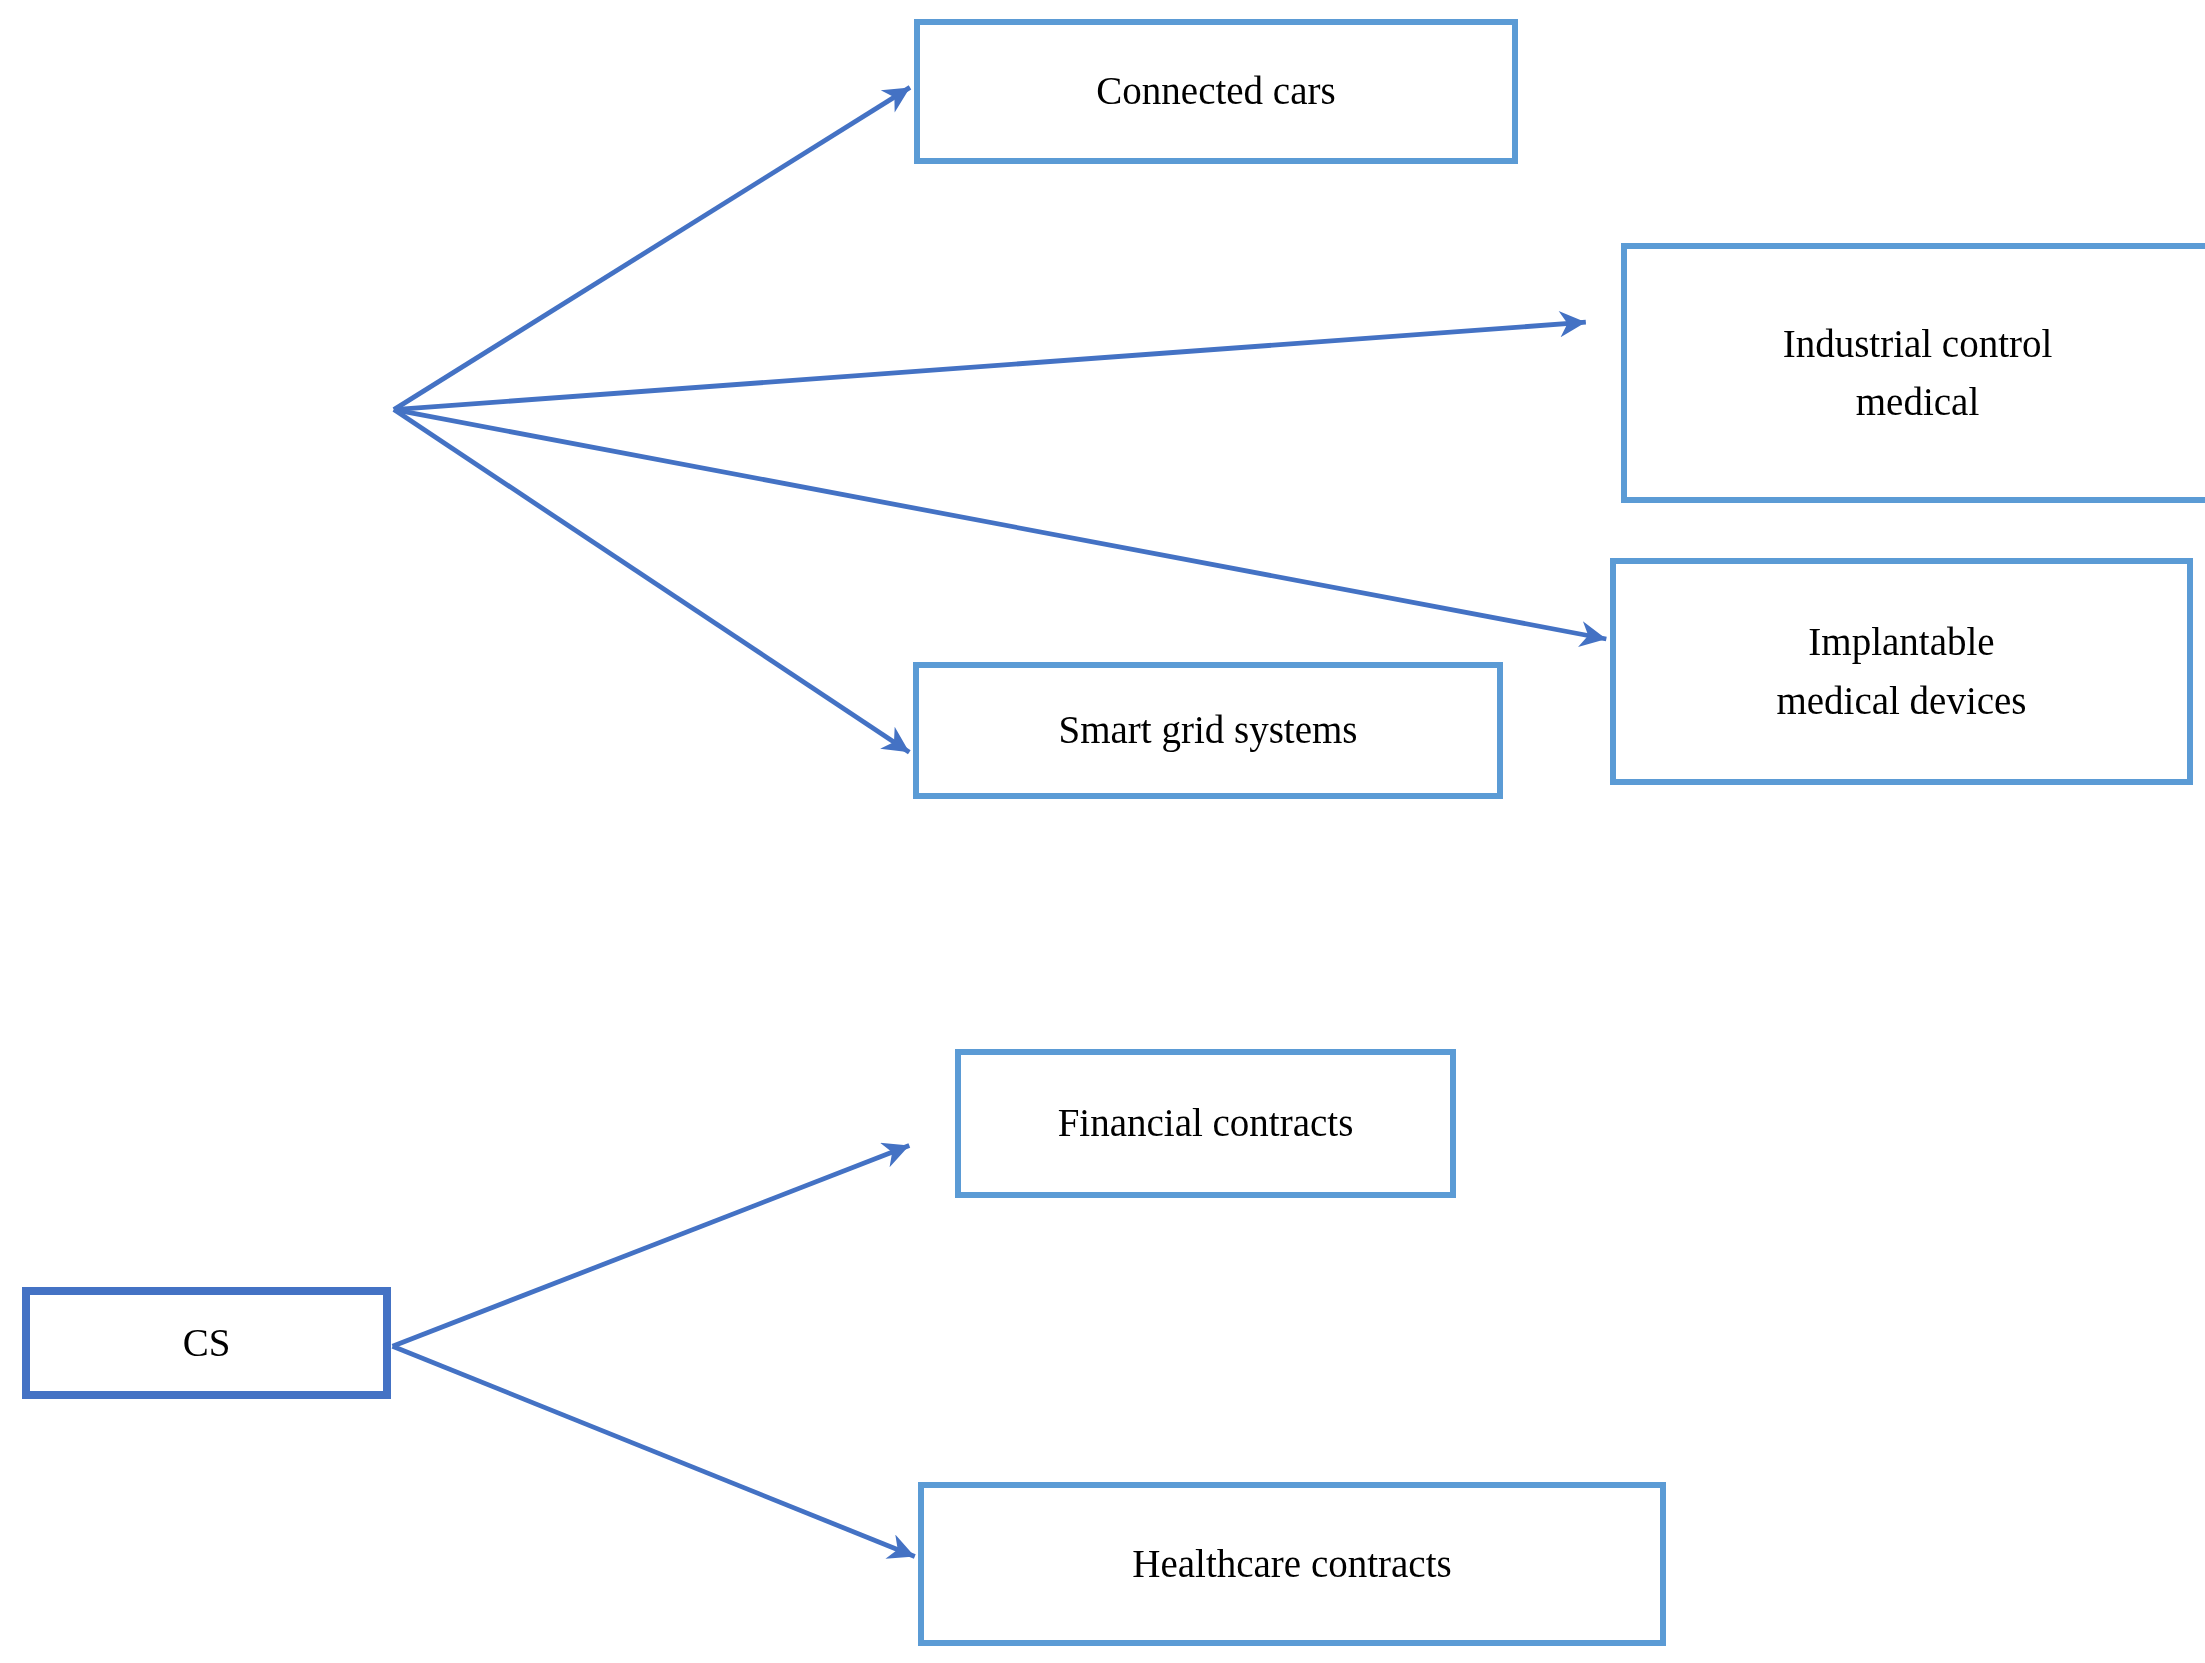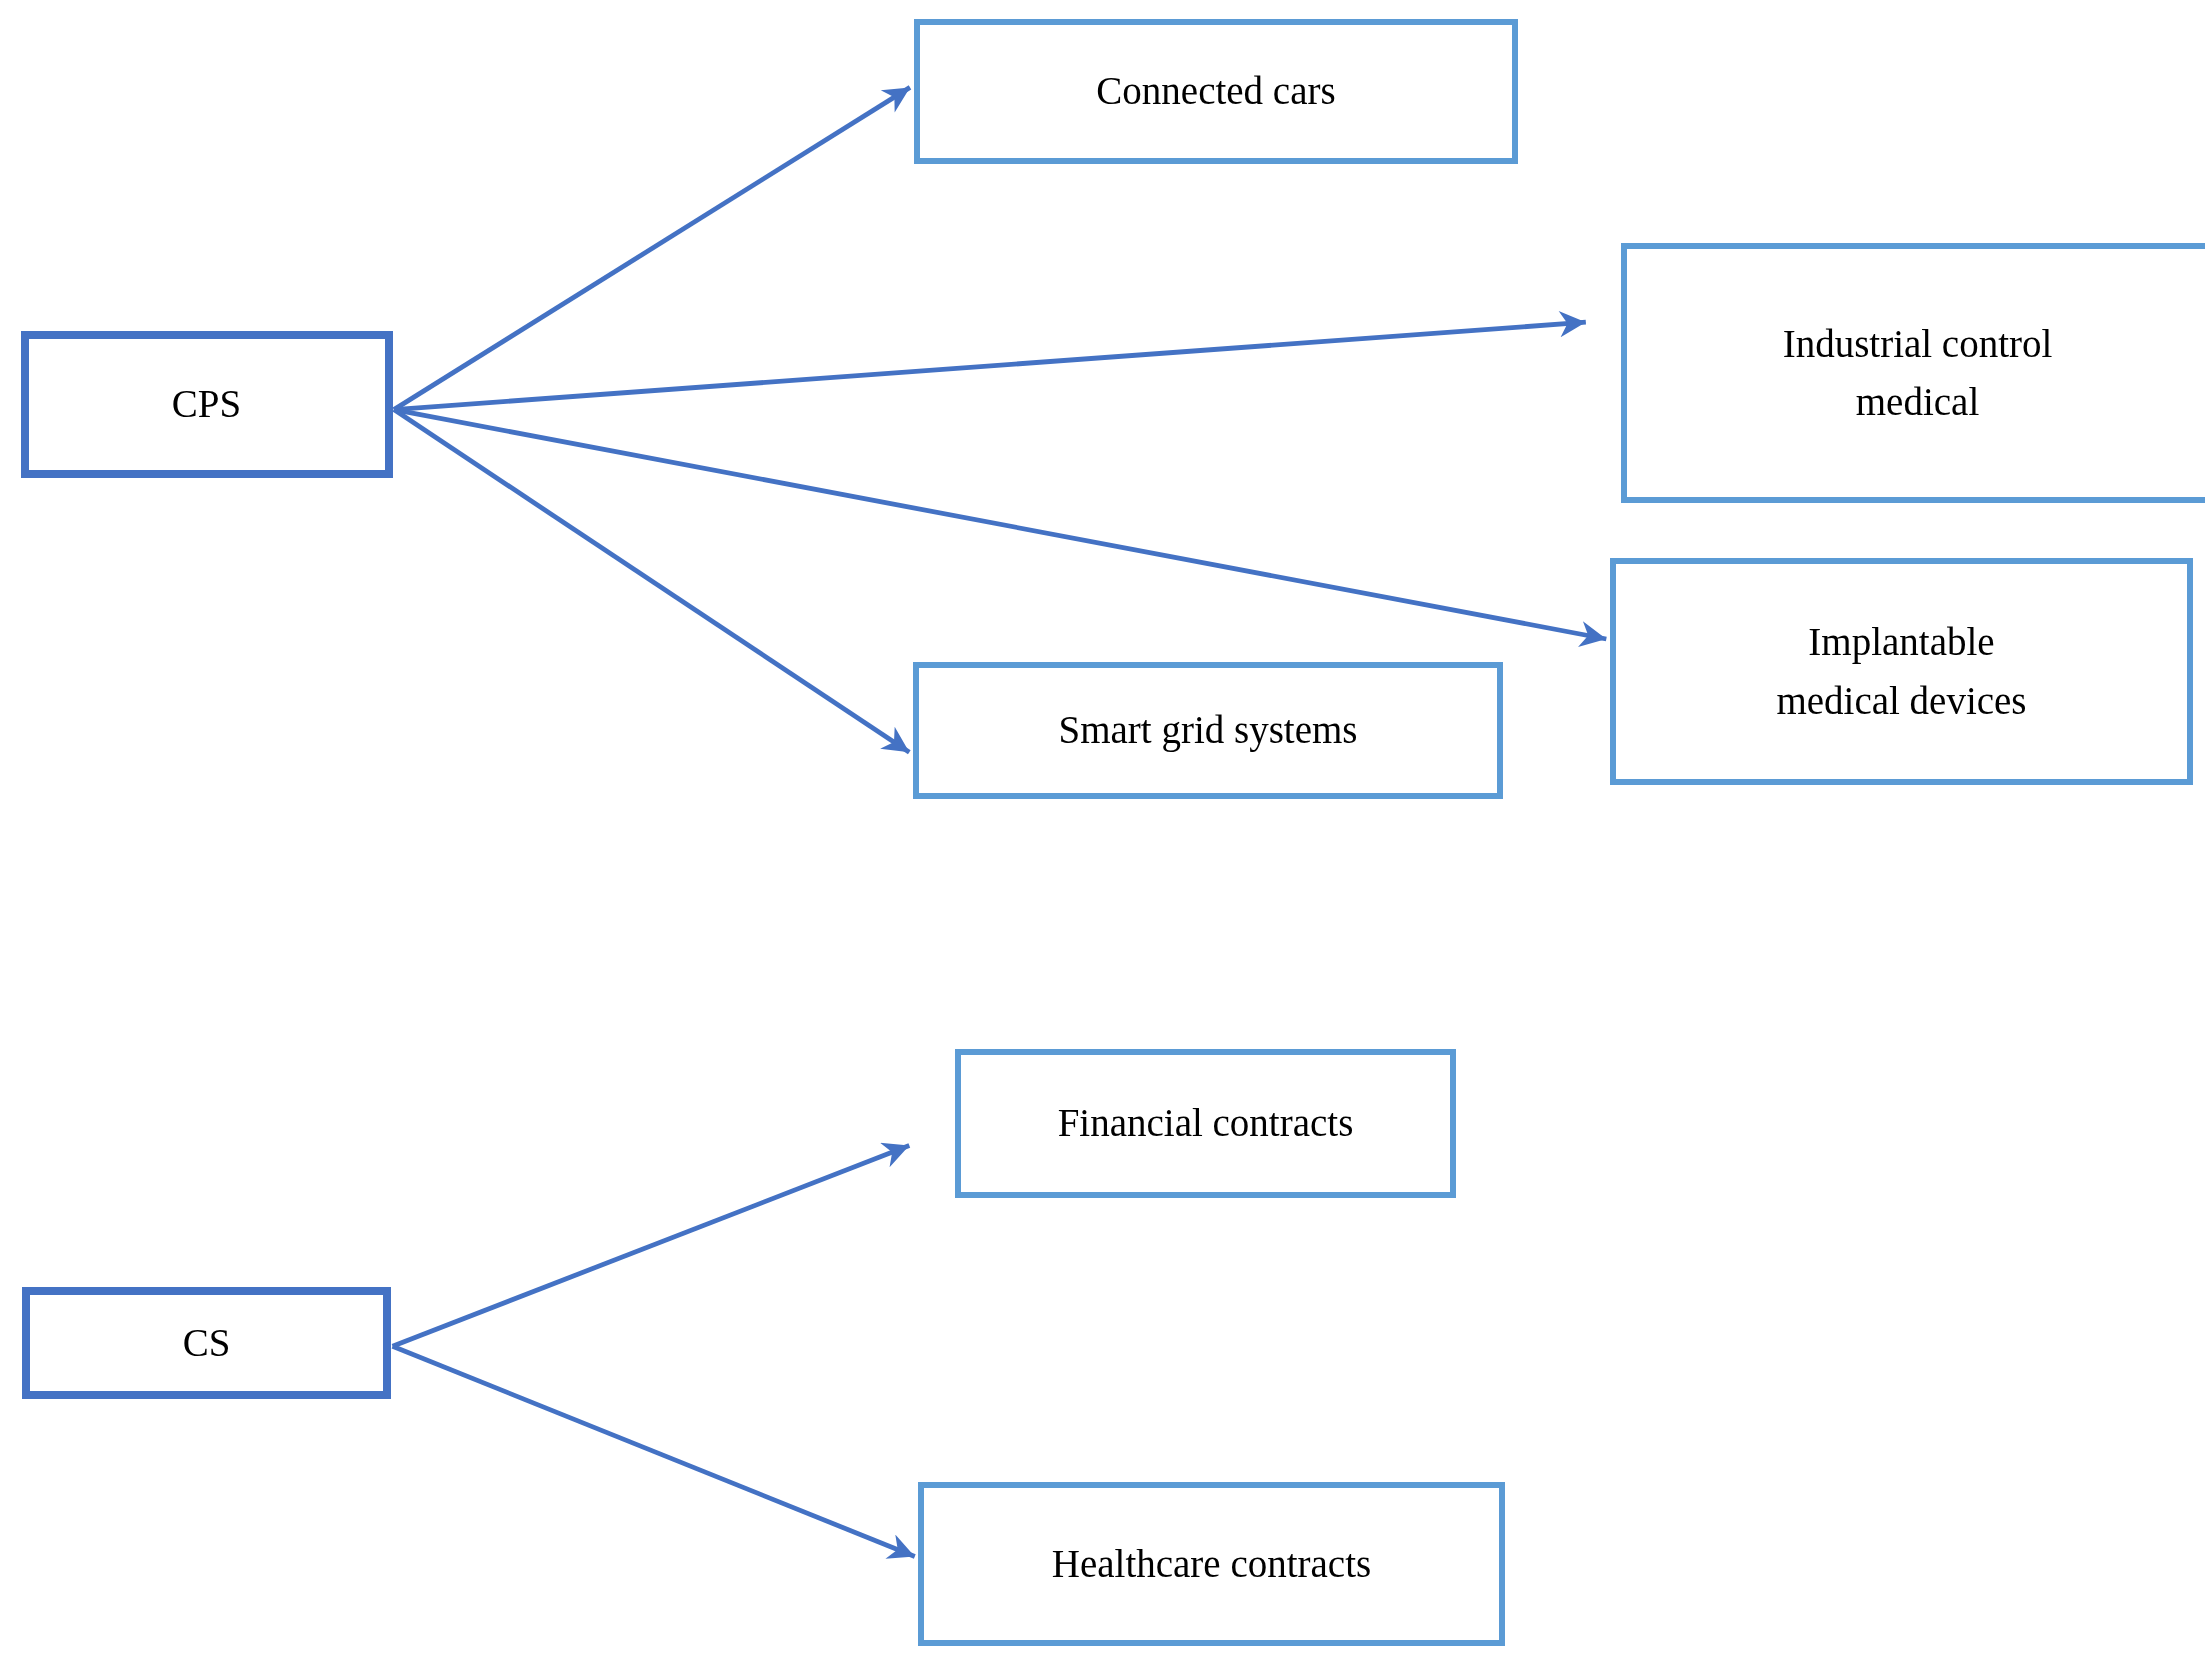--- a/index.html
+++ b/index.html
@@ -43,44 +43,41 @@
   .node--leaf { border: 6.8px solid #5B9BD5; }
   .node--twoline { line-height: 1.5; }
 
   .node-cps        { left: 20.5px;   top: 331px;  width: 372px; height: 147px; }
   .node-connected  { left: 914px; top: 19px;   width: 604px; height: 145px; }
   .node-industrial { left: 1589px; top: 243px;  width: 593px; height: 260px; margin-left: 32px; }
   .node-implant    { left: 1610px; top: 558px;  width: 583px; height: 227px; }
   .node-smartgrid  { left: 913px; top: 662px;  width: 590px; height: 137px; }
   .node-cs         { left: 22px;   top: 1287px; width: 369px; height: 112px; }
   .node-financial  { left: 913px; top: 1049px; width: 501px; height: 149px; margin-left: 42px; }
-  .node-healthcare { left: 918px; top: 1482px; width: 587px; height: 164px; }
+  .node-healthcare { left: 918px; top: 1482px; width: 748px; height: 164px; }
 </style>
 </head>
 <body>
 
 <div class="canvas">
 
   <svg class="arrow-layer" viewBox="0 0 3230 2436" xmlns="http://www.w3.org/2000/svg">
     <defs>
       <marker id="arrowhead" viewBox="0 0 10 10" refX="10" refY="5" markerWidth="6" markerHeight="5.5" orient="auto">
         <path d="M0,0 L10,5 L0,10 L3,5 Z" fill="#4472C4"></path>
       </marker>
     </defs>
     <line x1="577" y1="600" x2="1333" y2="128" marker-end="url(#arrowhead)"></line>
     <line x1="577" y1="600" x2="2323" y2="472" marker-end="url(#arrowhead)"></line>
     <line x1="577" y1="600" x2="2353" y2="936" marker-end="url(#arrowhead)"></line>
     <line x1="577" y1="600" x2="1332" y2="1102" marker-end="url(#arrowhead)"></line>
     <line x1="575" y1="1972" x2="1332" y2="1678" marker-end="url(#arrowhead)"></line>
     <line x1="575" y1="1972" x2="1340" y2="2280" marker-end="url(#arrowhead)"></line>
   </svg>
 
-  <div class="node node--root node-cps">
-    <span>CPS</span>
-  </div>
 
   <div class="node node--leaf node-connected">
     <span>Connected cars</span>
   </div>
 
   <div class="node node--leaf node--twoline node-industrial">
     <span>Industrial control</span>
     <span>medical</span>
   </div>
 

